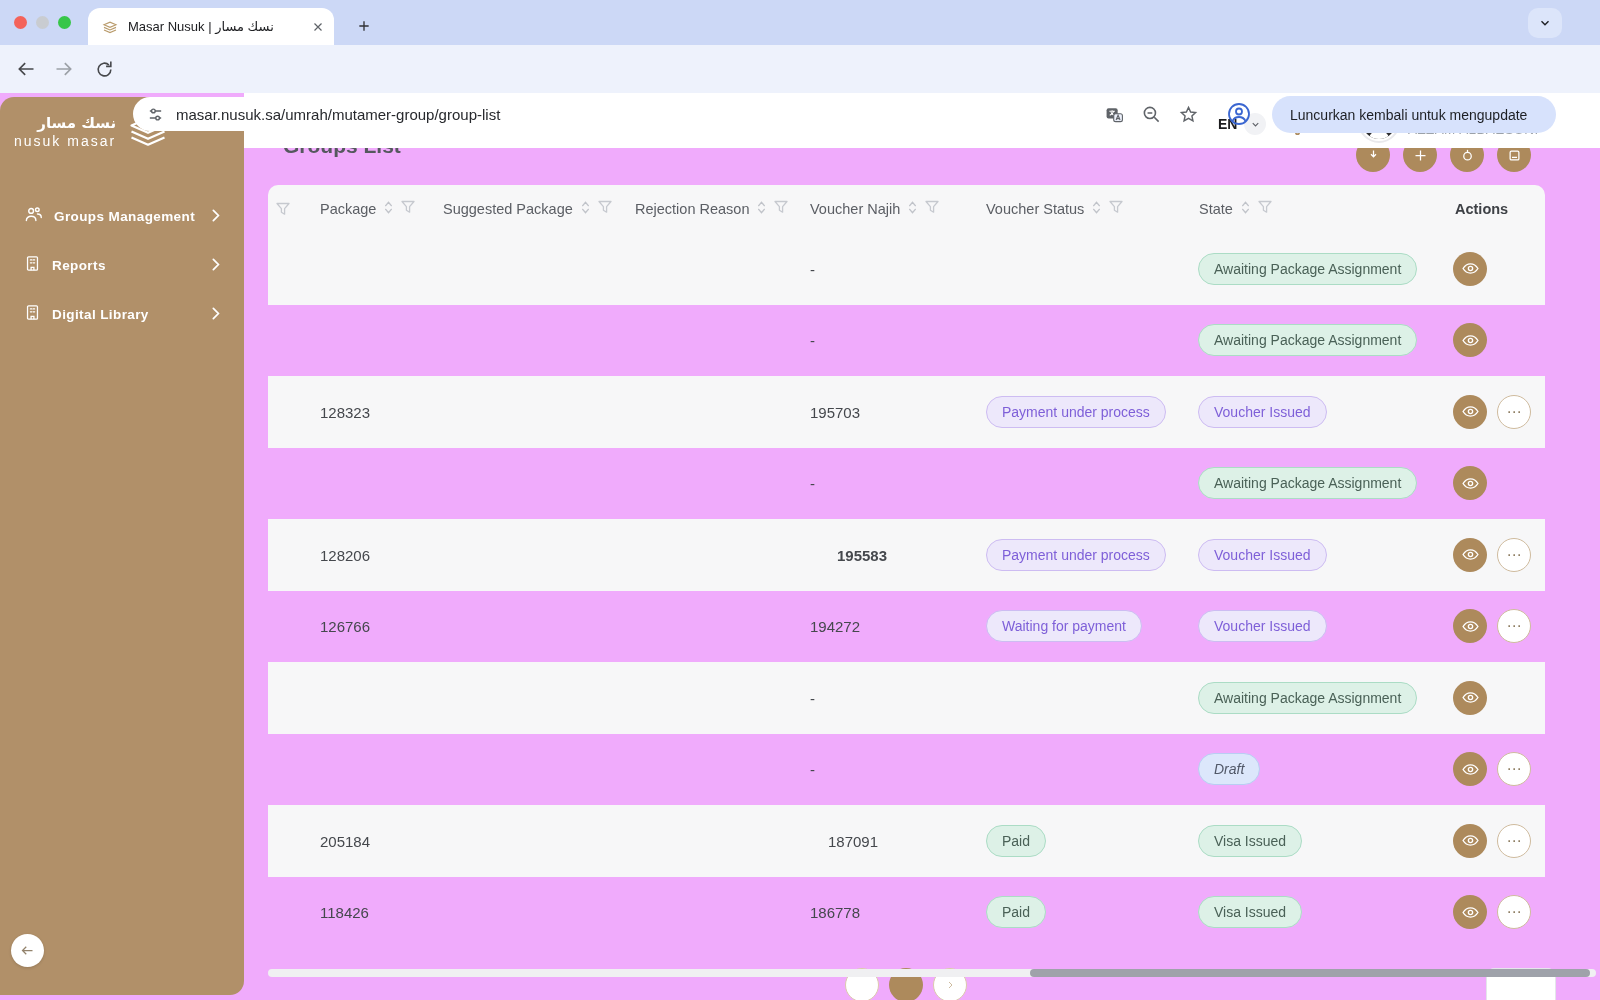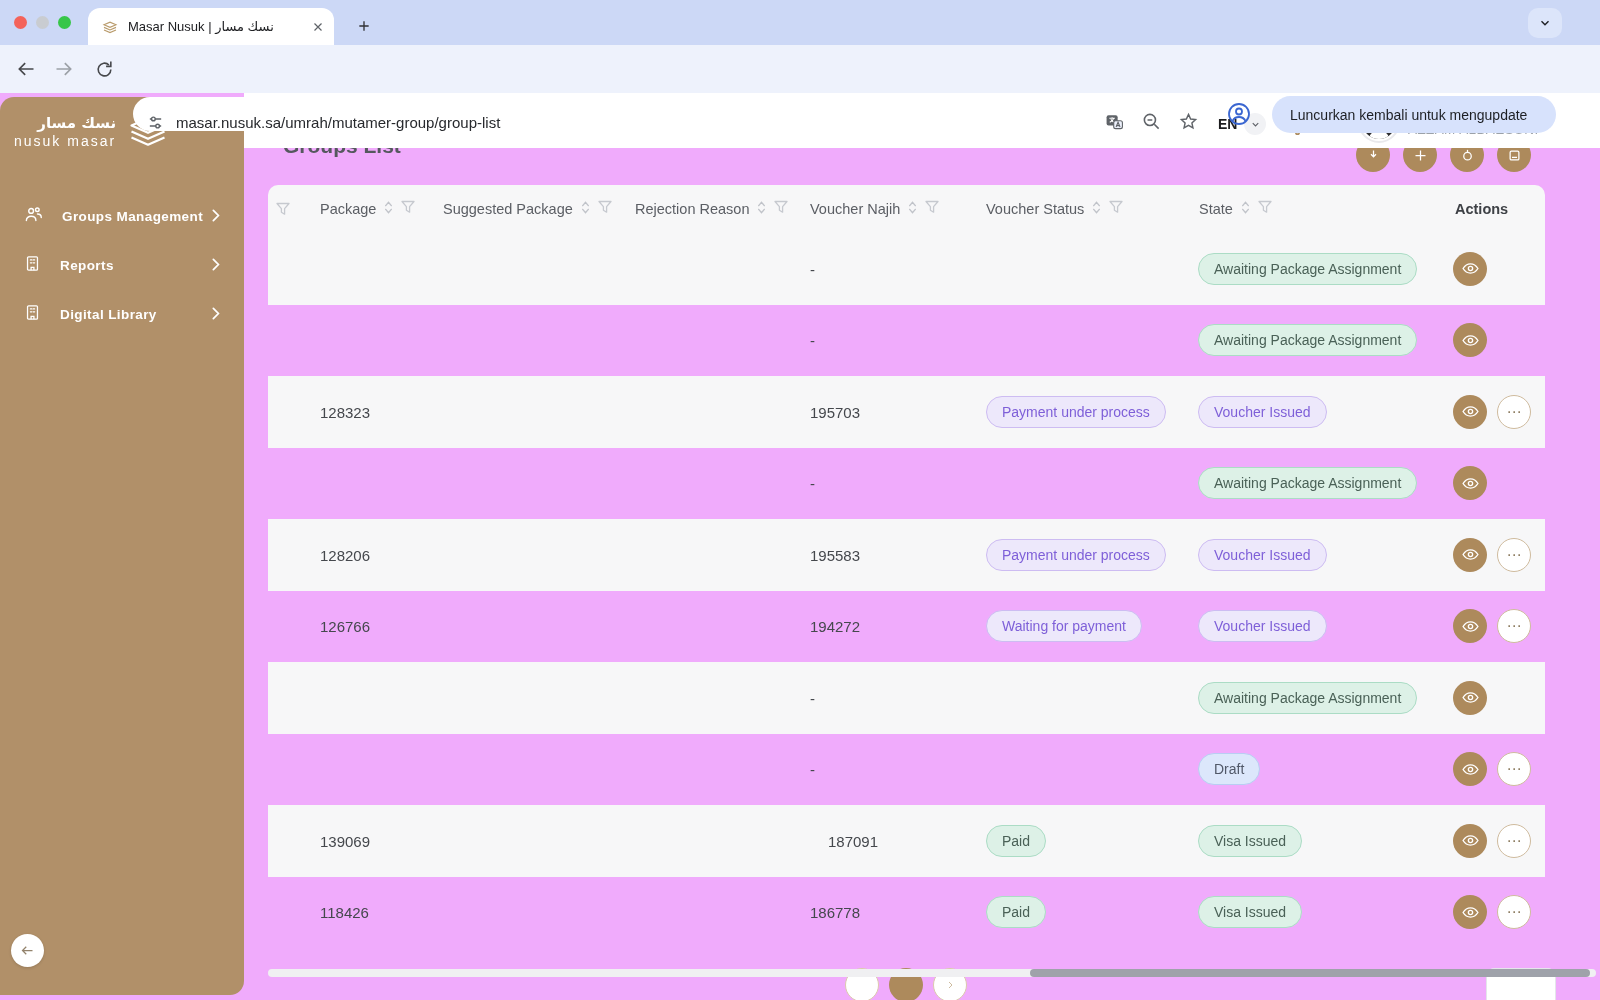--- a/index.html
+++ b/index.html
@@ -16,36 +16,36 @@
   .t-mid { background:var(--traffic-mid,#c9ccd1); }
   .t-grn { background:var(--traffic-green,#37c649); }
   .tab { position:absolute; left:88px; top:8px; width:246px; height:37px; background:#fff; border-radius:12px 12px 0 0; display:flex; align-items:center; padding:0 10px 0 13px; }
   .tab-title { font-size:13px; color:#202124; white-space:nowrap; overflow:hidden; flex:1; margin-left:9px; }
   .tab-close { margin-left:6px; color:#5f6368; font-size:15px; line-height:1; cursor:pointer; }
   .newtab { position:absolute; left:350px; top:12px; width:28px; height:28px; display:flex; align-items:center; justify-content:center; border-radius:50%; }
   .tabchev { position:absolute; left:1528px; top:8px; width:34px; height:30px; background:#dce5fa; border-radius:10px; display:flex; align-items:center; justify-content:center; }
 
   .urlrow { position:absolute; left:0; top:45px; width:1600px; height:48px; background:var(--urlrow-bg,#eef2fc); z-index:10; }
   .navbtn { position:absolute; top:12px; width:24px; height:24px; display:flex; align-items:center; justify-content:center; }
-  .urlbar { position:absolute; left:133px; top:52px; width:1077px; height:34px; background:#fff; border-radius:17px; display:flex; align-items:flex-end; padding:0 12px 0 14px; }
+  .urlbar { position:absolute; left:133px; top:52px; width:1077px; height:34px; background:#fff; border-radius:17px; display:flex; align-items:center; padding:0 12px 0 14px; }
   .url-text { font-size:15px; color:#27292d; flex:1; margin-left:12px; white-space:nowrap; overflow:hidden; }
   .urlbar .ric { margin-left:18px; display:flex; align-items:center; }
   .profile-btn { position:absolute; left:1226px; top:56px; width:26px; height:26px; display:flex; align-items:center; justify-content:center; }
   .relaunch { position:absolute; left:1272px; top:51px; width:284px; height:37px; background:var(--relaunch-bg,#d7e2fc); border-radius:19px; display:flex; align-items:center; padding:0 12px 0 18px;gap:23px; }
   .relaunch span { font-size:14px; font-weight:500; color:#1d1f24; white-space:nowrap; flex:1; }
 
   
   .sidebar { position:absolute; left:0; top:97px; width:244px; height:898px; background:var(--sidebar-bg,#b19069); border-radius:14px 14px 14px 0; z-index:6; }
   .logo { position:absolute; left:14px; top:12px; display:flex; align-items:center; gap:10px; color:#fff; }
   .logo-txt { text-align:right; }
   .logo-ar { font-size:15px; font-weight:bold; letter-spacing:1px; }
   .logo-la { font-size:14px; letter-spacing:2px; margin-top:1px; }
   .nav { position:absolute; left:0; top:95px; width:244px; }
   .nav-item { position:relative; height:49px; display:flex; align-items:center; padding-left:24px; color:#fff; cursor:pointer; }
-  .nav-item .lbl { font-size:13.5px; font-weight:bold; letter-spacing:.4px; margin-left:19px; }
+  .nav-item .lbl { font-size:13.5px; font-weight:bold; letter-spacing:.4px; margin-left:11px; }
   .nav-item .chev { position:absolute; right:24px; }
   .collapse-btn { position:absolute; left:11px; top:837px; width:33px; height:33px; border-radius:50%; background:#fff; display:flex; align-items:center; justify-content:center; box-shadow:0 1px 3px rgba(0,0,0,.15); }
 
   
   .appheader { position:absolute; left:244px; top:93px; width:1356px; height:55px; background:#fff; z-index:4; }
   .contract { position:absolute; left:31px; top:19px; display:flex; align-items:center; gap:8px; color:var(--gold-text,#a5794a); font-size:16.5px; font-weight:bold; letter-spacing:.3px; }
   .lang { position:absolute; left:974px; top:20px; display:flex; align-items:center; gap:7px; }
   .lang .code { font-size:14px; font-weight:bold; color:#1c1c1e; }
   .lang .circ { width:22px; height:22px; border-radius:50%; background:#f1f2f5; display:flex; align-items:center; justify-content:center; }
   .hicon { position:absolute; top:20px; width:22px; height:22px; display:flex; align-items:center; justify-content:center; }
@@ -67,21 +67,21 @@
   .hcell { position:absolute; top:0; height:48px; display:flex; align-items:center; gap:7px; }
   .hcell .hl { font-size:14.5px; color:#5b5e64; white-space:nowrap; }
   .hcell.actions .hl { font-weight:bold; color:#3e4146; }
   .tbody { position:absolute; left:268px; top:233px; width:1277px; z-index:1; }
   .trow { position:relative; width:1277px; height:71.5px; }
   .trow.gray { background:#f7f7f8; }
   .cell { position:absolute; top:50%; transform:translateY(-50%); font-size:15px; color:#45484d; white-space:nowrap; }
   .badge { position:absolute; top:50%; transform:translateY(-50%); font-size:14px; padding:7px 15px; border-radius:16px; white-space:nowrap; }
   .badge.green  { background:var(--badge-green-bg,#ddf1e7); border:1px solid var(--badge-green-border,#abdcc5); color:var(--badge-green-text,#4a6157); }
   .badge.purple { background:var(--badge-purple-bg,#ede8fb); border:1px solid var(--badge-purple-border,#cdbcf2); color:var(--badge-purple-text,#7e5fd8); }
-  .badge.blue   { background:var(--badge-blue-bg,#dce7fb); border:1px solid var(--badge-blue-border,#b9cdf3); color:var(--badge-blue-text,#515868); }
+  .badge.blue   { background:var(--badge-blue-bg,#dce7fb); border:1px solid var(--badge-blue-border,#b9cdf3); color:var(--badge-blue-text,#515868);font-style:italic; }
   .abtn { position:absolute; top:50%; transform:translateY(-50%); width:34px; height:34px; border-radius:50%; display:flex; align-items:center; justify-content:center; cursor:pointer; }
   .abtn.eye { background:var(--accent-gold,#ad8a5c); left:1185px; }
   .abtn.dots { background:#fff; border:1px solid #cfbb9e; color:#8d7c60; font-size:15px; left:1229px; }
 
   
   .hscroll-track { position:absolute; left:268px; top:969px; width:1328px; height:8px; border-radius:4px; background:#f0f0f2; z-index:2; }
   .hscroll-thumb { position:absolute; left:1030px; top:969px; width:560px; height:8px; border-radius:4px; background:#9fa2aa; z-index:3; }
   .pgc { position:absolute; top:968px; width:34px; height:34px; border-radius:50%; z-index:1; display:flex; align-items:center; justify-content:center; }
   .pgc.ghost { background:#fff; border:1px solid #dcc9ad; color:#ad8a5c; }
   .pgc.active { background:var(--accent-gold,#ad8a5c); color:#fff; font-size:14px; }
@@ -337,21 +337,21 @@
               <path d="M1.5 12S5.5 5.5 12 5.5 22.5 12 22.5 12 18.5 18.5 12 18.5 1.5 12 1.5 12z"></path>
               <circle cx="12" cy="12" r="3"></circle>
             </svg>
           </span>
         </span>
       </div>
       <div class="trow gray">
         <span class="cell" style="left: 52px;">128206</span>
         <span class="cell" style="left: 175px;"></span>
         <span class="cell" style="left: 367px;"></span>
-        <span class="cell" style="left: 542px;">195583</span>
+        <span class="cell" style="left: 569px; font-weight: bold;">195583</span>
         <span class="badge purple" style="left: 718px;">Payment under process</span>
         <span class="badge purple" style="left: 930px;">Voucher Issued</span>
         <span class="abtn eye">
           <span style="display:flex">
             <svg width="17" height="17" viewBox="0 0 24 24" fill="none" stroke="#fff" stroke-width="1.9">
               <path d="M1.5 12S5.5 5.5 12 5.5 22.5 12 22.5 12 18.5 18.5 12 18.5 1.5 12 1.5 12z"></path>
               <circle cx="12" cy="12" r="3"></circle>
             </svg>
           </span>
         </span>
@@ -399,21 +399,21 @@
           <span style="display:flex">
             <svg width="17" height="17" viewBox="0 0 24 24" fill="none" stroke="#fff" stroke-width="1.9">
               <path d="M1.5 12S5.5 5.5 12 5.5 22.5 12 22.5 12 18.5 18.5 12 18.5 1.5 12 1.5 12z"></path>
               <circle cx="12" cy="12" r="3"></circle>
             </svg>
           </span>
         </span>
         <span class="abtn dots">⋯</span>
       </div>
       <div class="trow gray">
-        <span class="cell" style="left: 52px;">139069</span>
+        <span class="cell" style="left: 52px;">205184</span>
         <span class="cell" style="left: 175px;"></span>
         <span class="cell" style="left: 367px;"></span>
         <span class="cell" style="left: 560px;">187091</span>
         <span class="badge green" style="left: 718px;">Paid</span>
         <span class="badge green" style="left: 930px;">Visa Issued</span>
         <span class="abtn eye">
           <span style="display:flex">
             <svg width="17" height="17" viewBox="0 0 24 24" fill="none" stroke="#fff" stroke-width="1.9">
               <path d="M1.5 12S5.5 5.5 12 5.5 22.5 12 22.5 12 18.5 18.5 12 18.5 1.5 12 1.5 12z"></path>
               <circle cx="12" cy="12" r="3"></circle>

